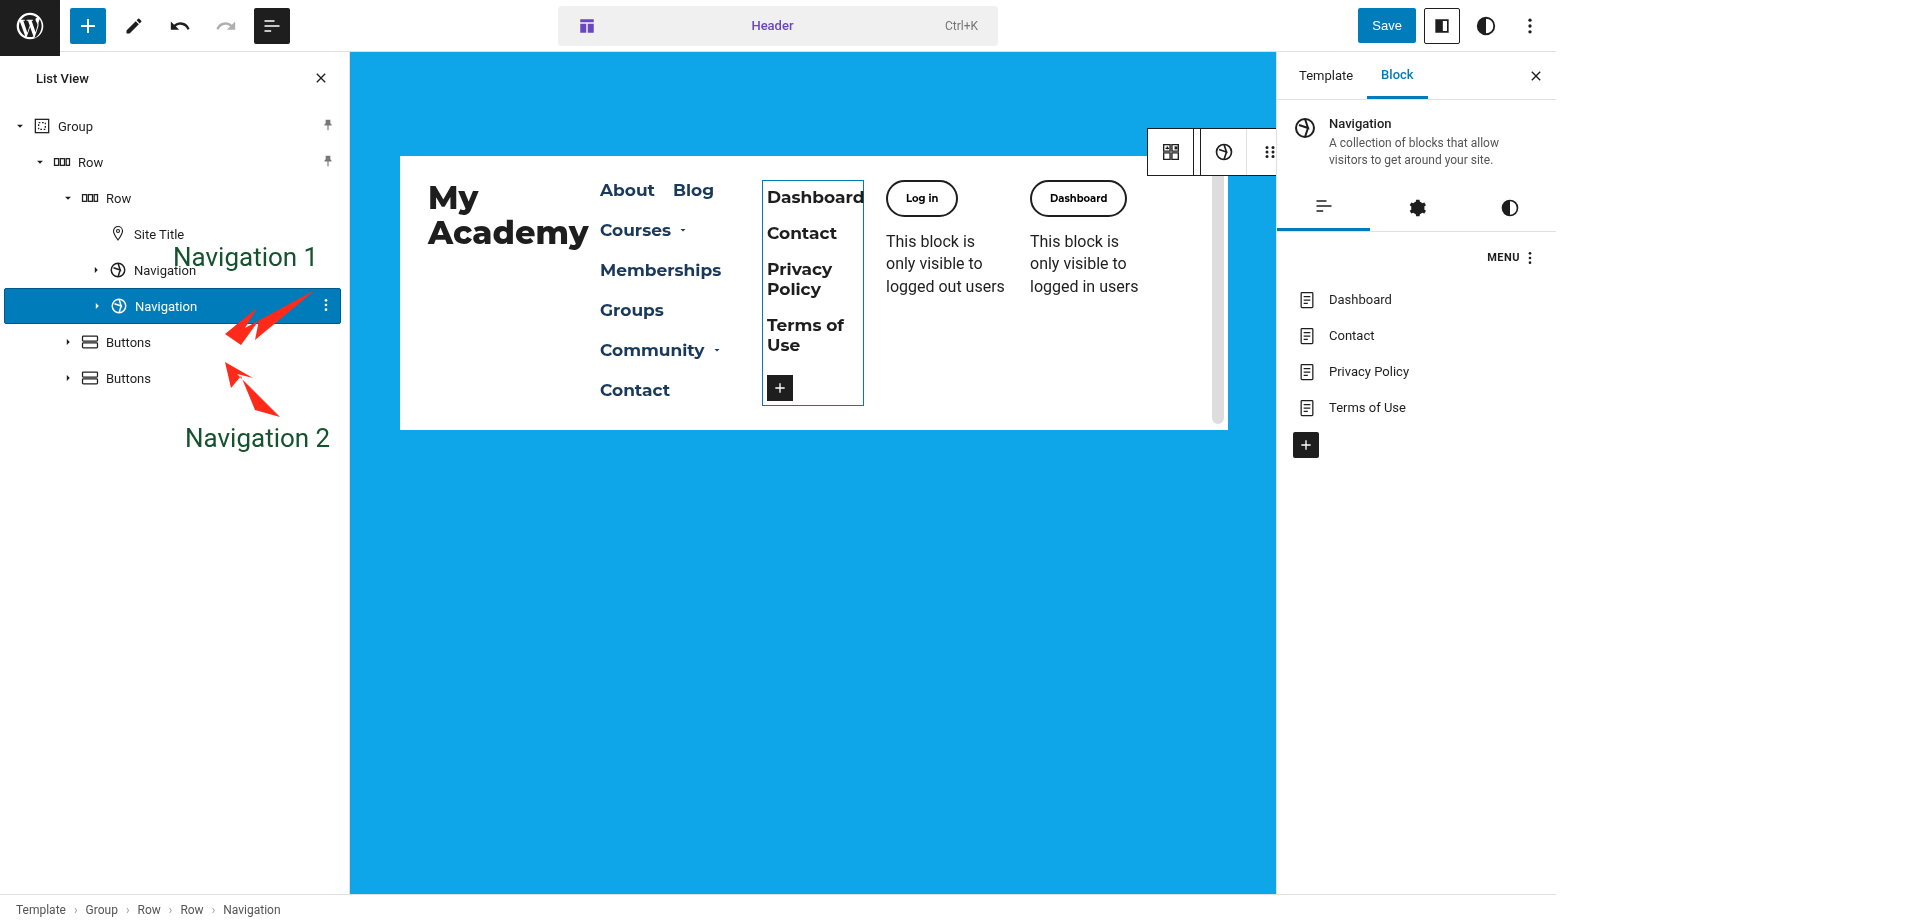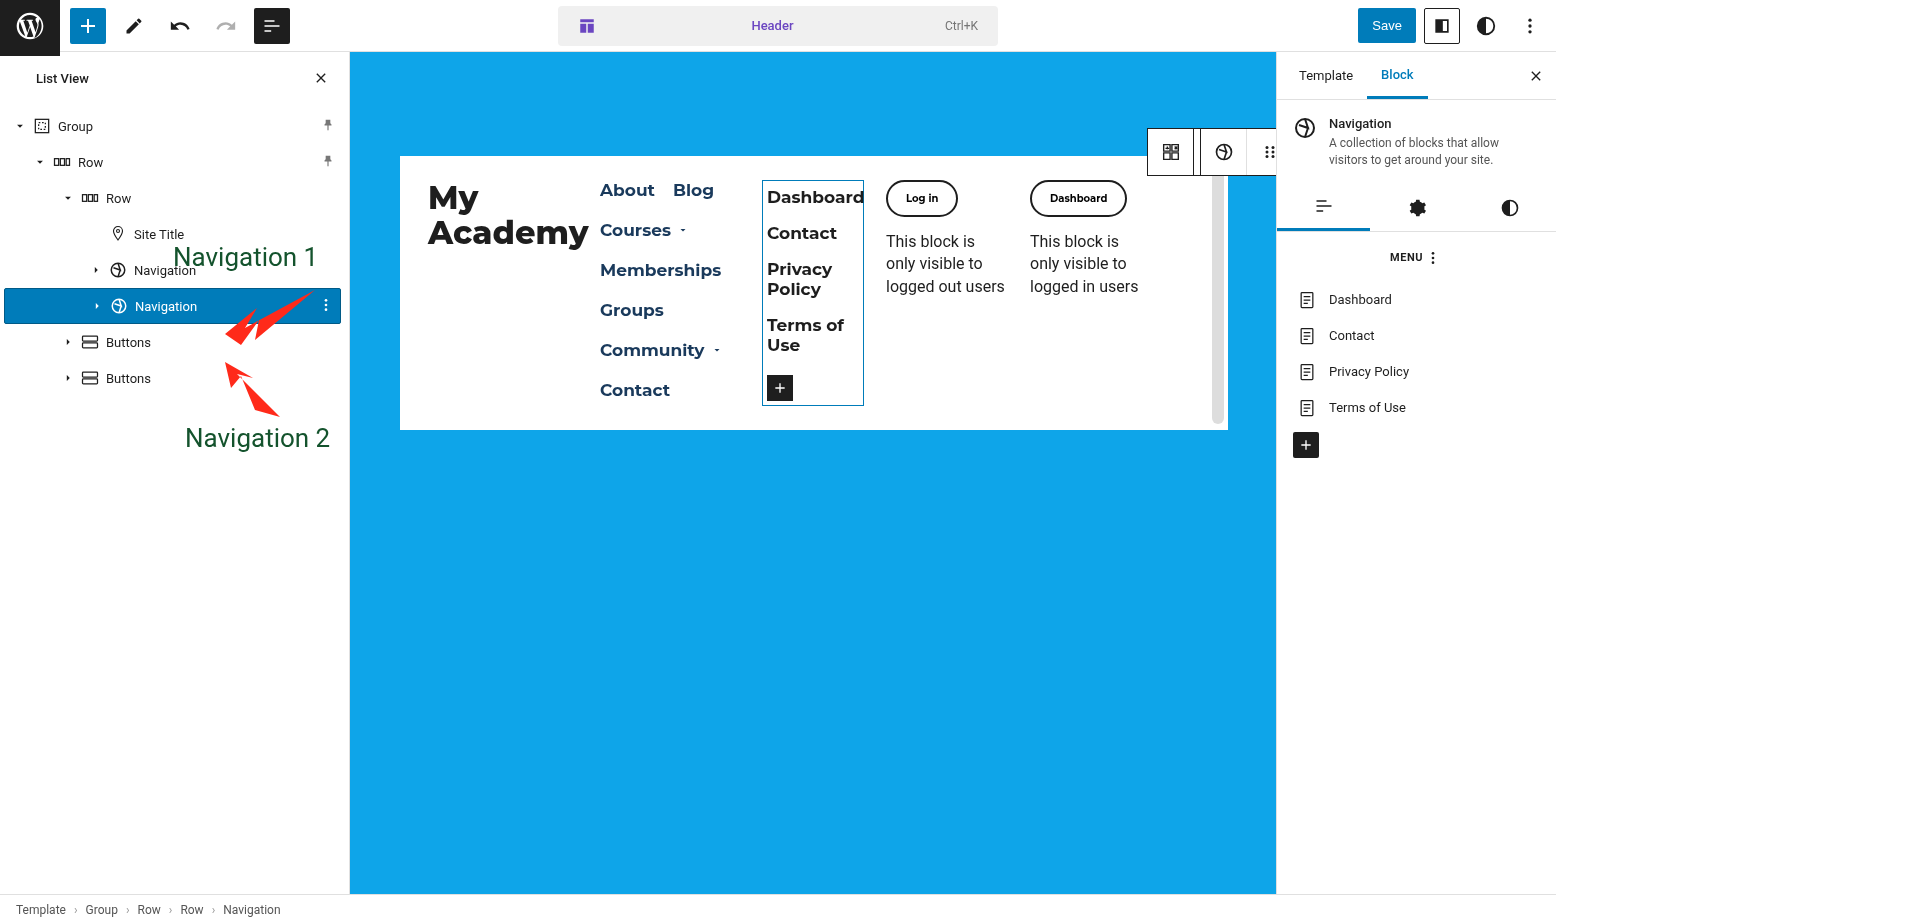--- a/index.html
+++ b/index.html
@@ -66,21 +66,21 @@
 .insp-tab { padding: 14px 14px; font-size: 13px; cursor: pointer; }
 .insp-tab.active { border-bottom: 3px solid #007cba; color: #007cba; font-weight: 500; }
 .insp-tabs .close { margin-left: auto; }
 .insp-head { display: flex; gap: 12px; padding: 16px; align-items: flex-start; }
 .insp-head .title { font-weight: 500; }
 .insp-head .desc { font-size: 12px; color: #555; margin-top: 4px; line-height: 1.4; }
 .insp-tabs2 { display: flex; border-bottom: 1px solid #e0e0e0; }
 .insp-tabs2 .t { flex: 1; display: flex; align-items: center; justify-content: center; height: 46px; cursor: pointer; }
 .insp-tabs2 .t.active { border-bottom: 3px solid #007cba; }
 .menu-sec { padding: 16px; }
-.menu-sec h4 { font-size: 11px; text-transform: uppercase; letter-spacing: 0.5px; color: #1e1e1e; display: flex; align-items: center; justify-content: center; }
+.menu-sec h4 { font-size: 11px; text-transform: uppercase; letter-spacing: 0.5px; color: #1e1e1e; display: flex; align-items: center; justify-content: flex-end; }
 .menu-list { margin-top: 14px; display: flex; flex-direction: column; }
 .menu-list .mi { display: flex; align-items: center; gap: 12px; height: 36px; padding-left: 4px; }
 .add-sq { width: 26px; height: 26px; background: #1e1e1e; color: #fff; display: flex; align-items: center; justify-content: center; border-radius: 2px; margin-top: 6px; }
 
 
 .breadcrumb { height: 30px; border-top: 1px solid #e0e0e0; display: flex; align-items: center; padding: 0 16px; gap: 8px; font-size: 12px; color: #555; }
 .breadcrumb .sep { color: #999; }
 
 svg { flex-shrink: 0; }
 </style>

